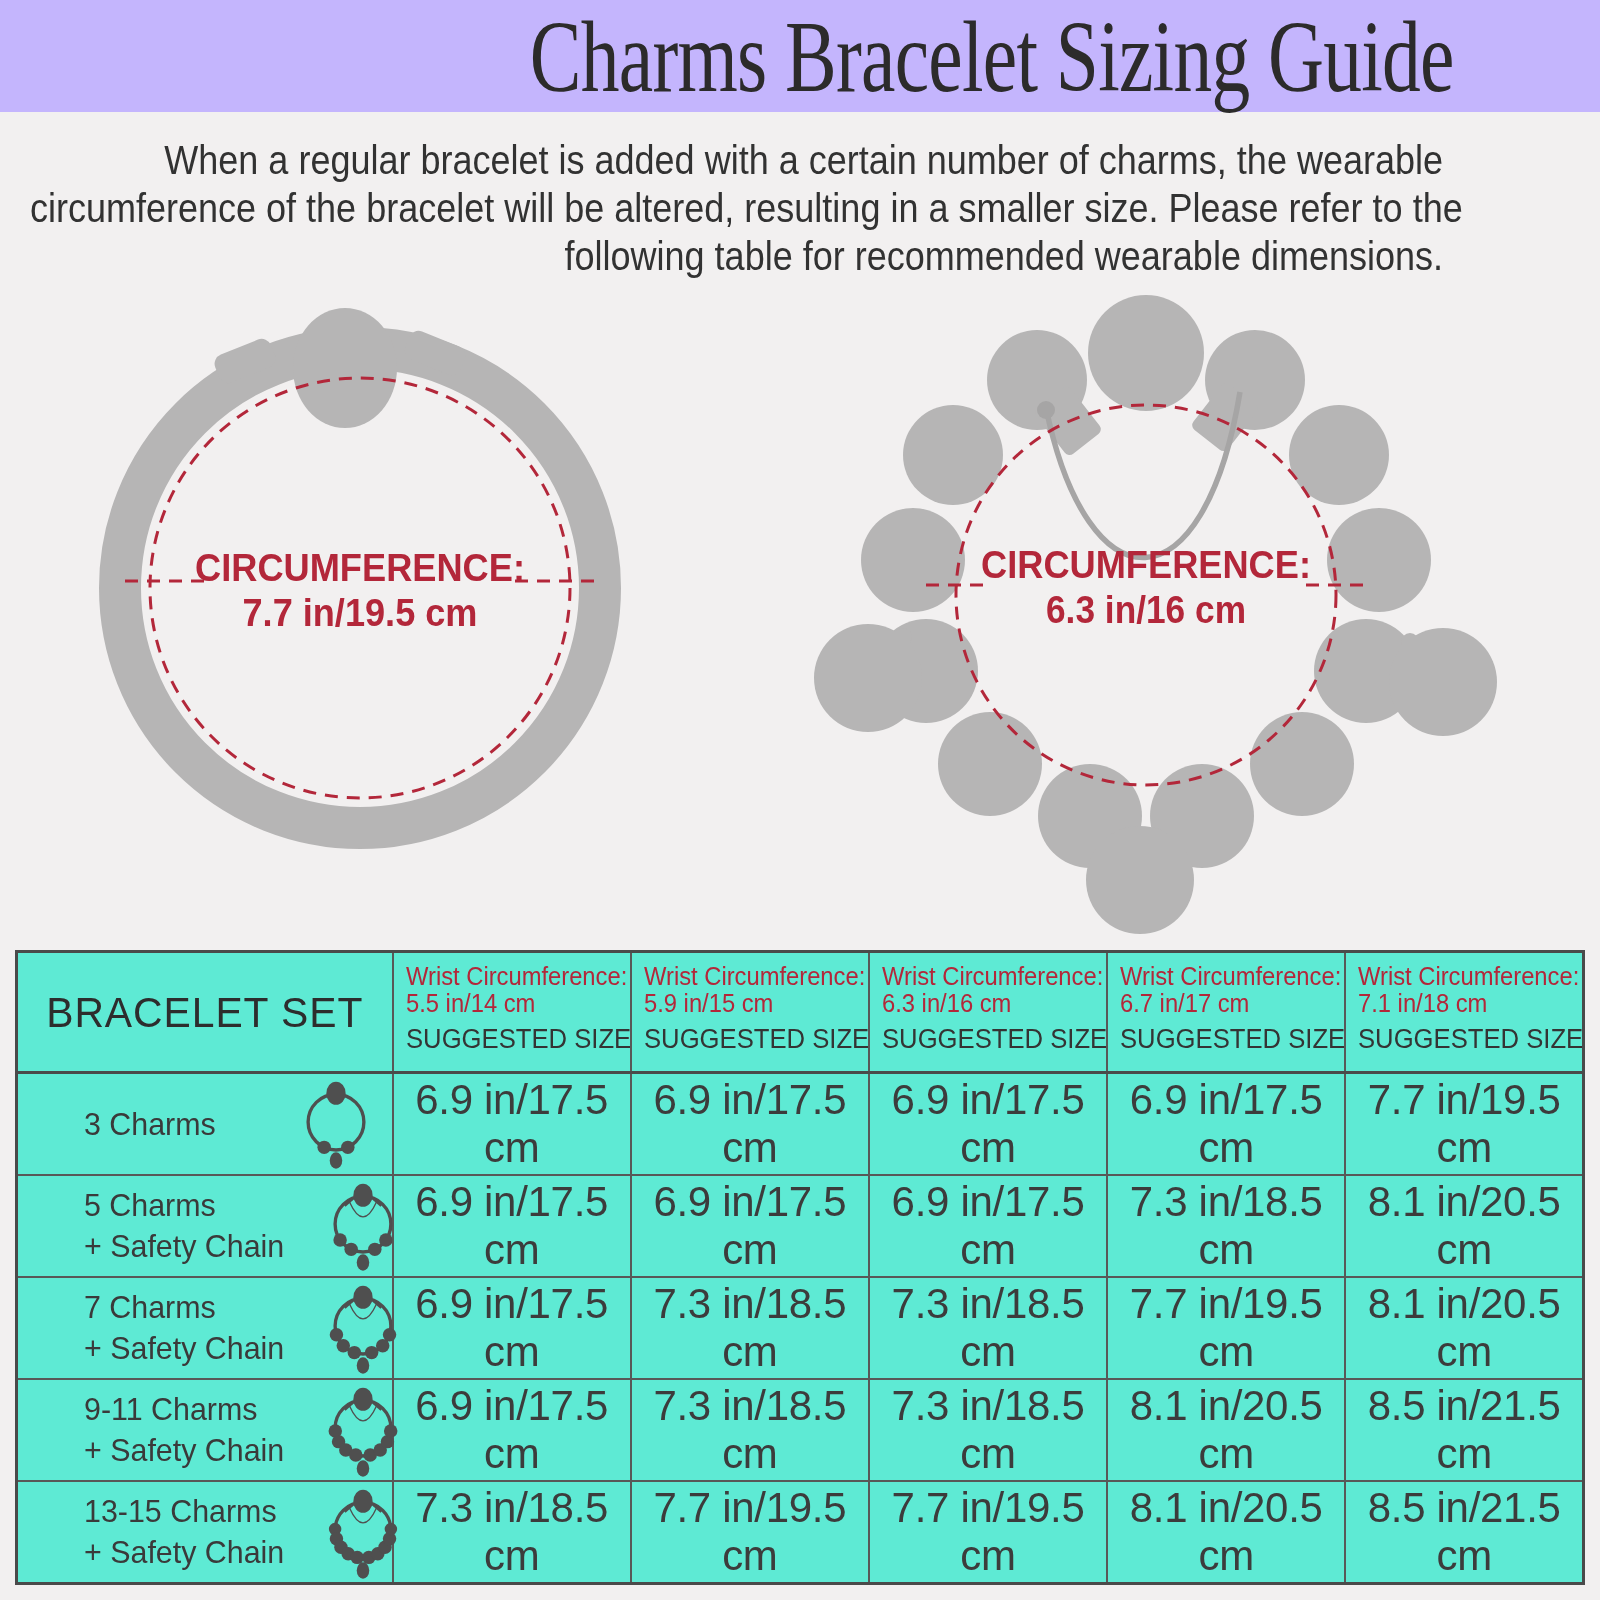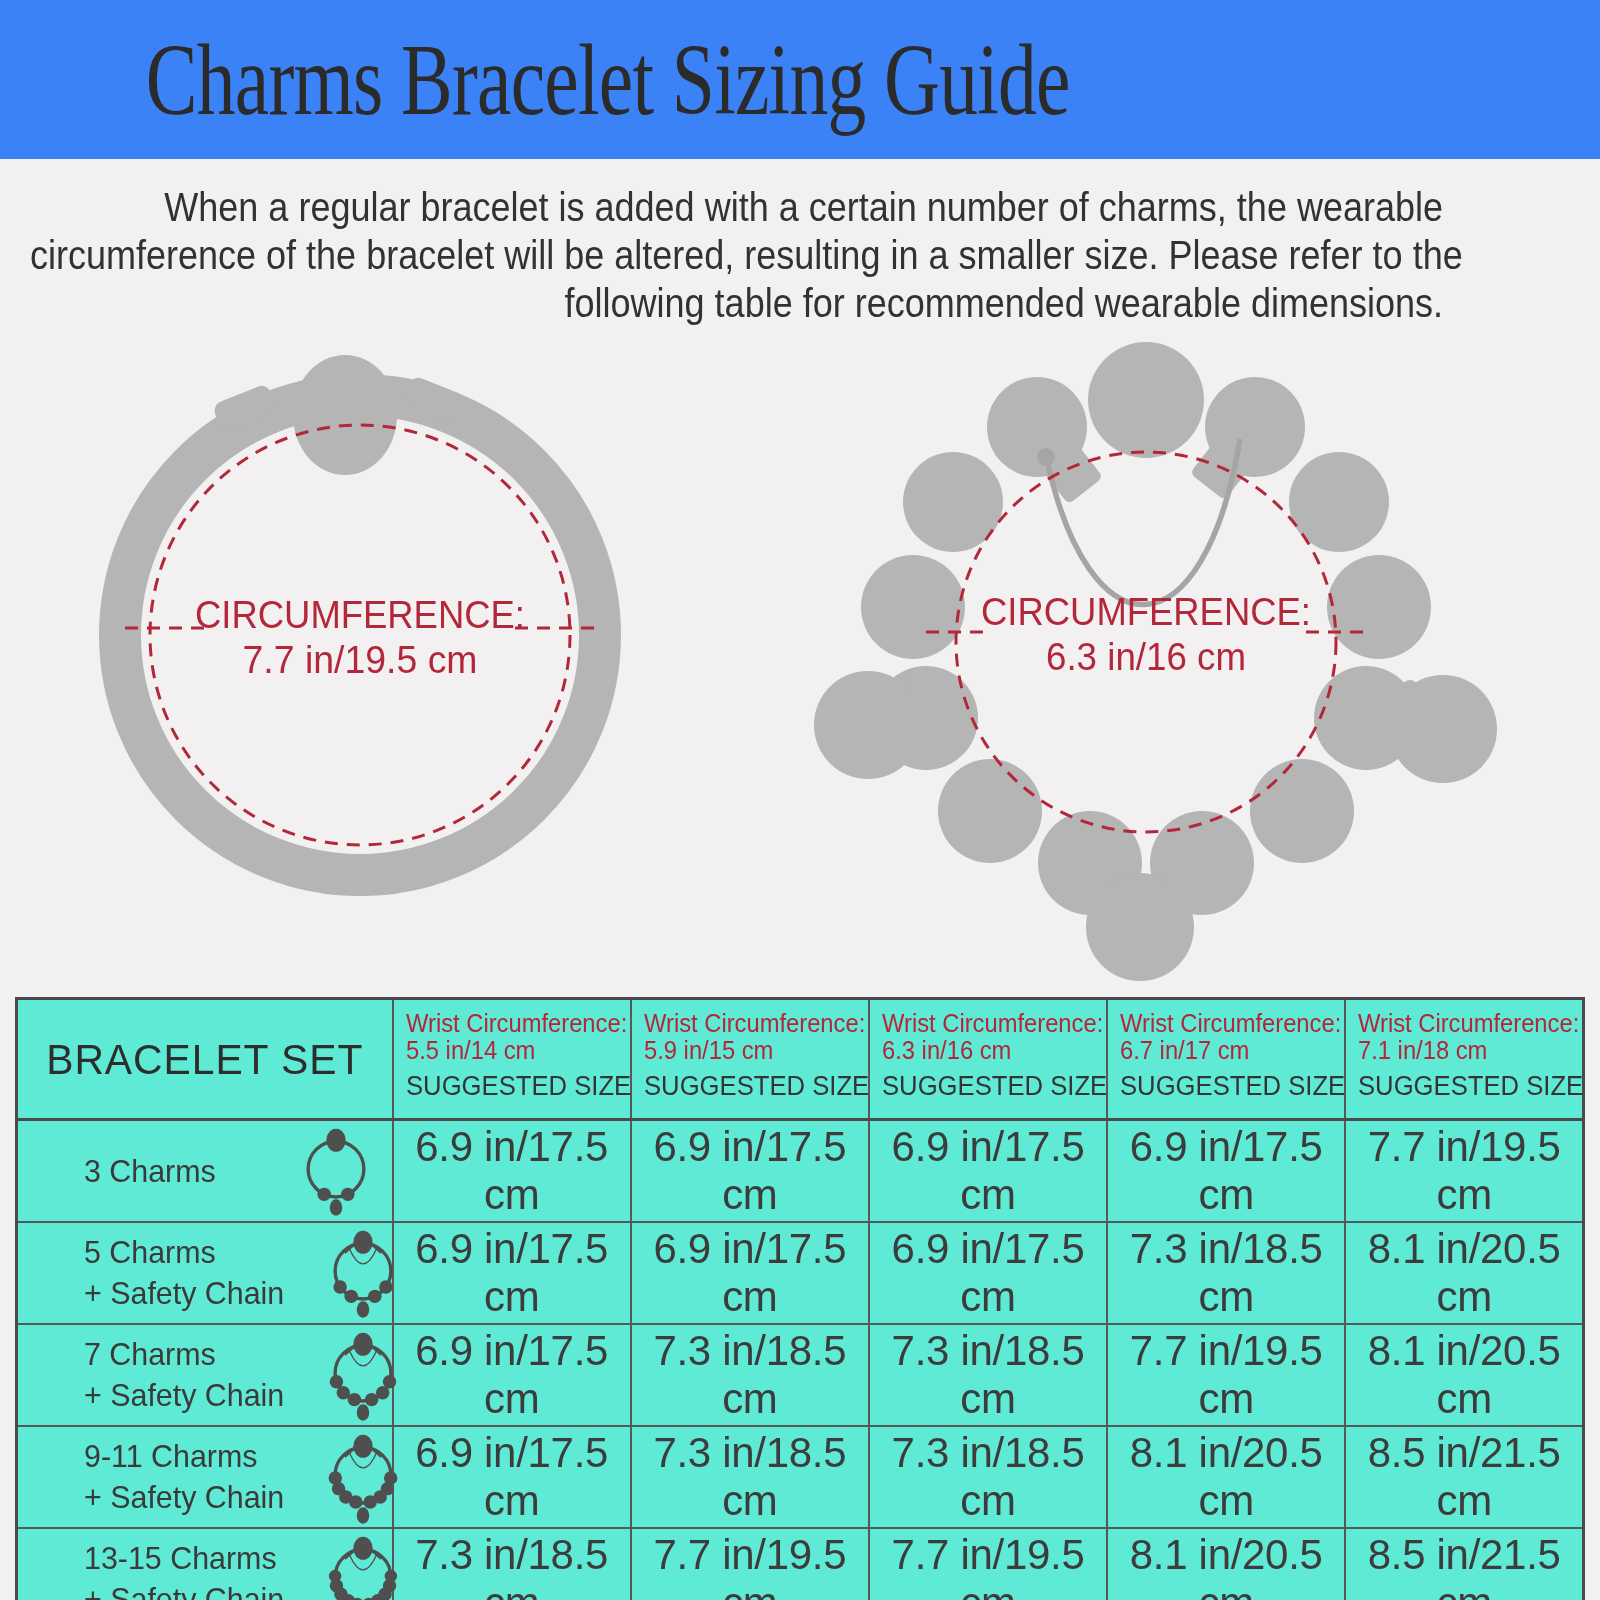--- a/index.html
+++ b/index.html
@@ -4,39 +4,39 @@
 <style>
   html,body{margin:0;padding:0;}
   body{
     width:1600px;height:1600px;overflow:hidden;
     background:#f2f0f0;
     font-family:"Liberation Sans",sans-serif;
     color:#333;
   }
   
   .band{
-    height:159px;background:#3b82f6;
-    display:flex;align-items:center;justify-content:flex-start;
+    height:112px;background:#c4b5fd;
+    display:flex;align-items:center;justify-content:flex-end;
   }
   .title{
     margin:0;font-family:"Liberation Serif",serif;font-weight:500;
     font-size:102px;color:#2c2b2b;white-space:nowrap;
     transform:scaleX(0.76);transform-origin:center;
     letter-spacing:-1px;
   }
   
   .intro{
     height:168px;padding:24px 0 0 30px;box-sizing:border-box;text-align:right;
   }
   .intro .line{
     font-size:40px;line-height:48px;color:#323232;white-space:nowrap;
     transform:scaleX(0.90);transform-origin:0 0;
   }
   
-  .figures{position:relative;height:652px;}
+  .figures{position:relative;height:652px;font-weight:bold;}
   .fig-left{position:absolute;left:55px;top:18px;}
   .fig-right{position:absolute;left:788px;top:0;}
   .sil{fill:#b6b5b5;}
   .chain{stroke:#a6a5a5;stroke-width:5.5;fill:none;}
   .reddash{stroke:#b3273a;stroke-width:3;fill:none;stroke-dasharray:13 9;}
   .figtext{font-family:"Liberation Sans",sans-serif;fill:#b3273a;font-size:38px;}
   
   .size-table{
     width:1570px;margin:18px 15px 0 15px;
     border-collapse:collapse;table-layout:fixed;

